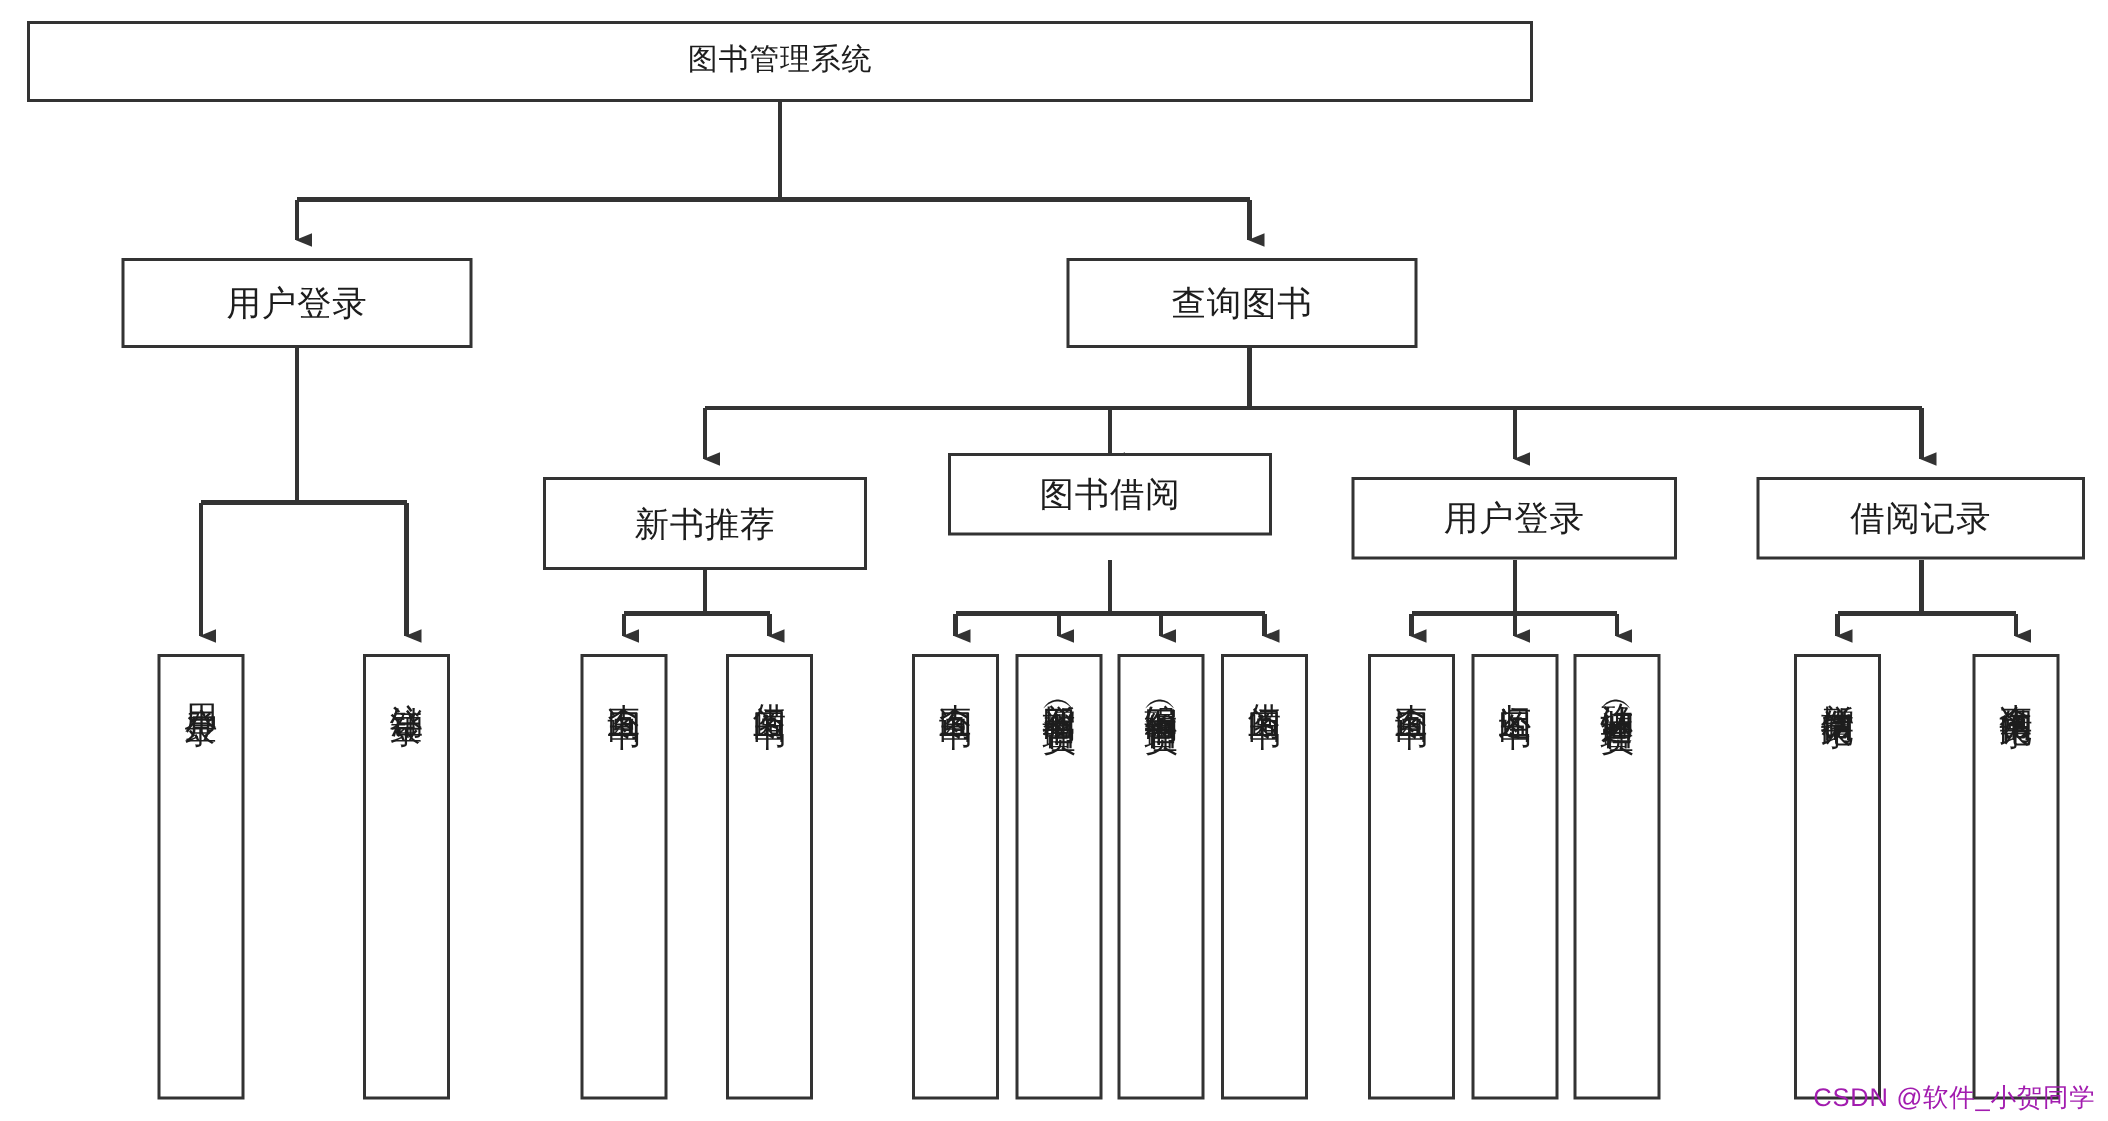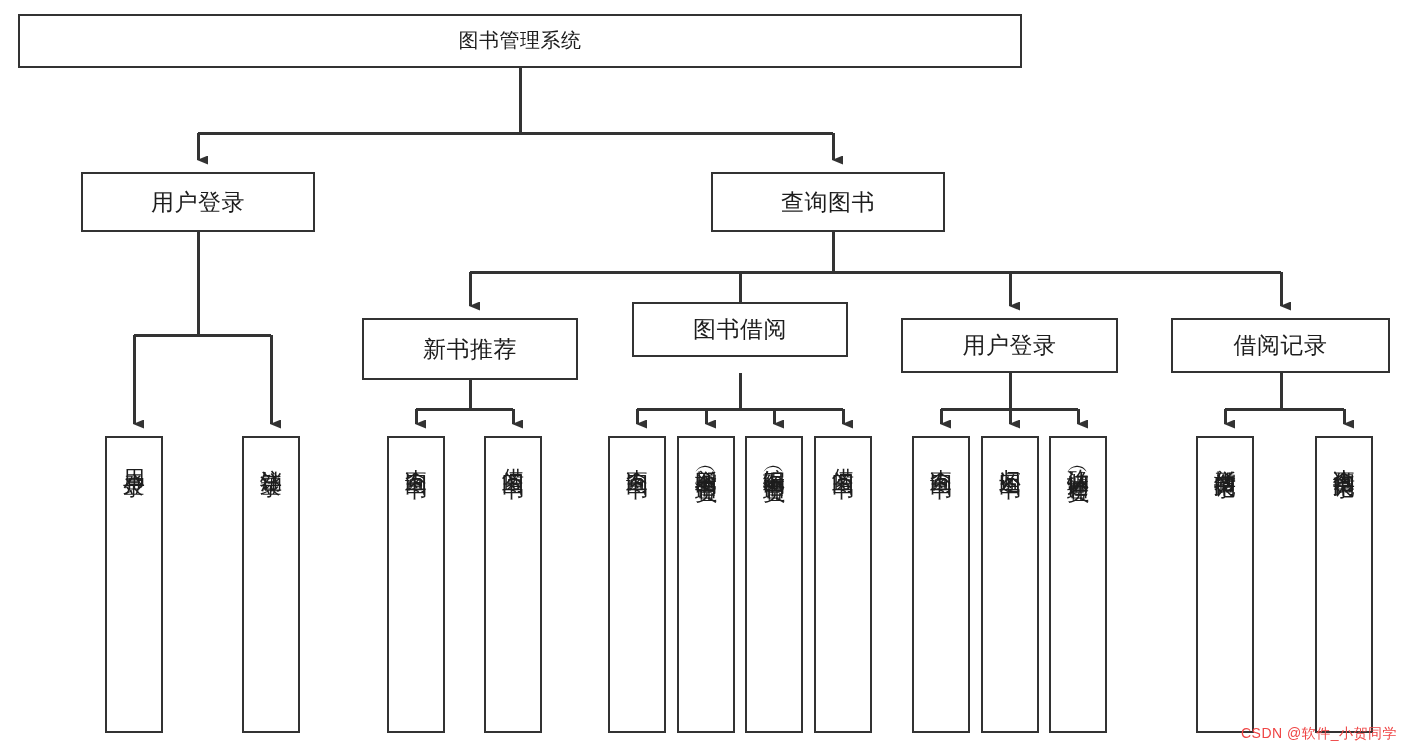--- a/index.html
+++ b/index.html
@@ -63,22 +63,22 @@
     letter-spacing: 3px;
     white-space: nowrap;
   }
   .leaf.tall-text .node-label {
     letter-spacing: 2px;
   }
   .watermark {
     position: absolute;
     right: 8px;
     bottom: 4px;
-    font-size: 14px;
-    color: #ef4444;
+    font-size: 17px;
+    color: #a21caf;
     letter-spacing: 0.5px;
     z-index: 5;
     white-space: nowrap;
   }
 </style>
 </head>
 <body>
 
 <div id="canvas">
 

